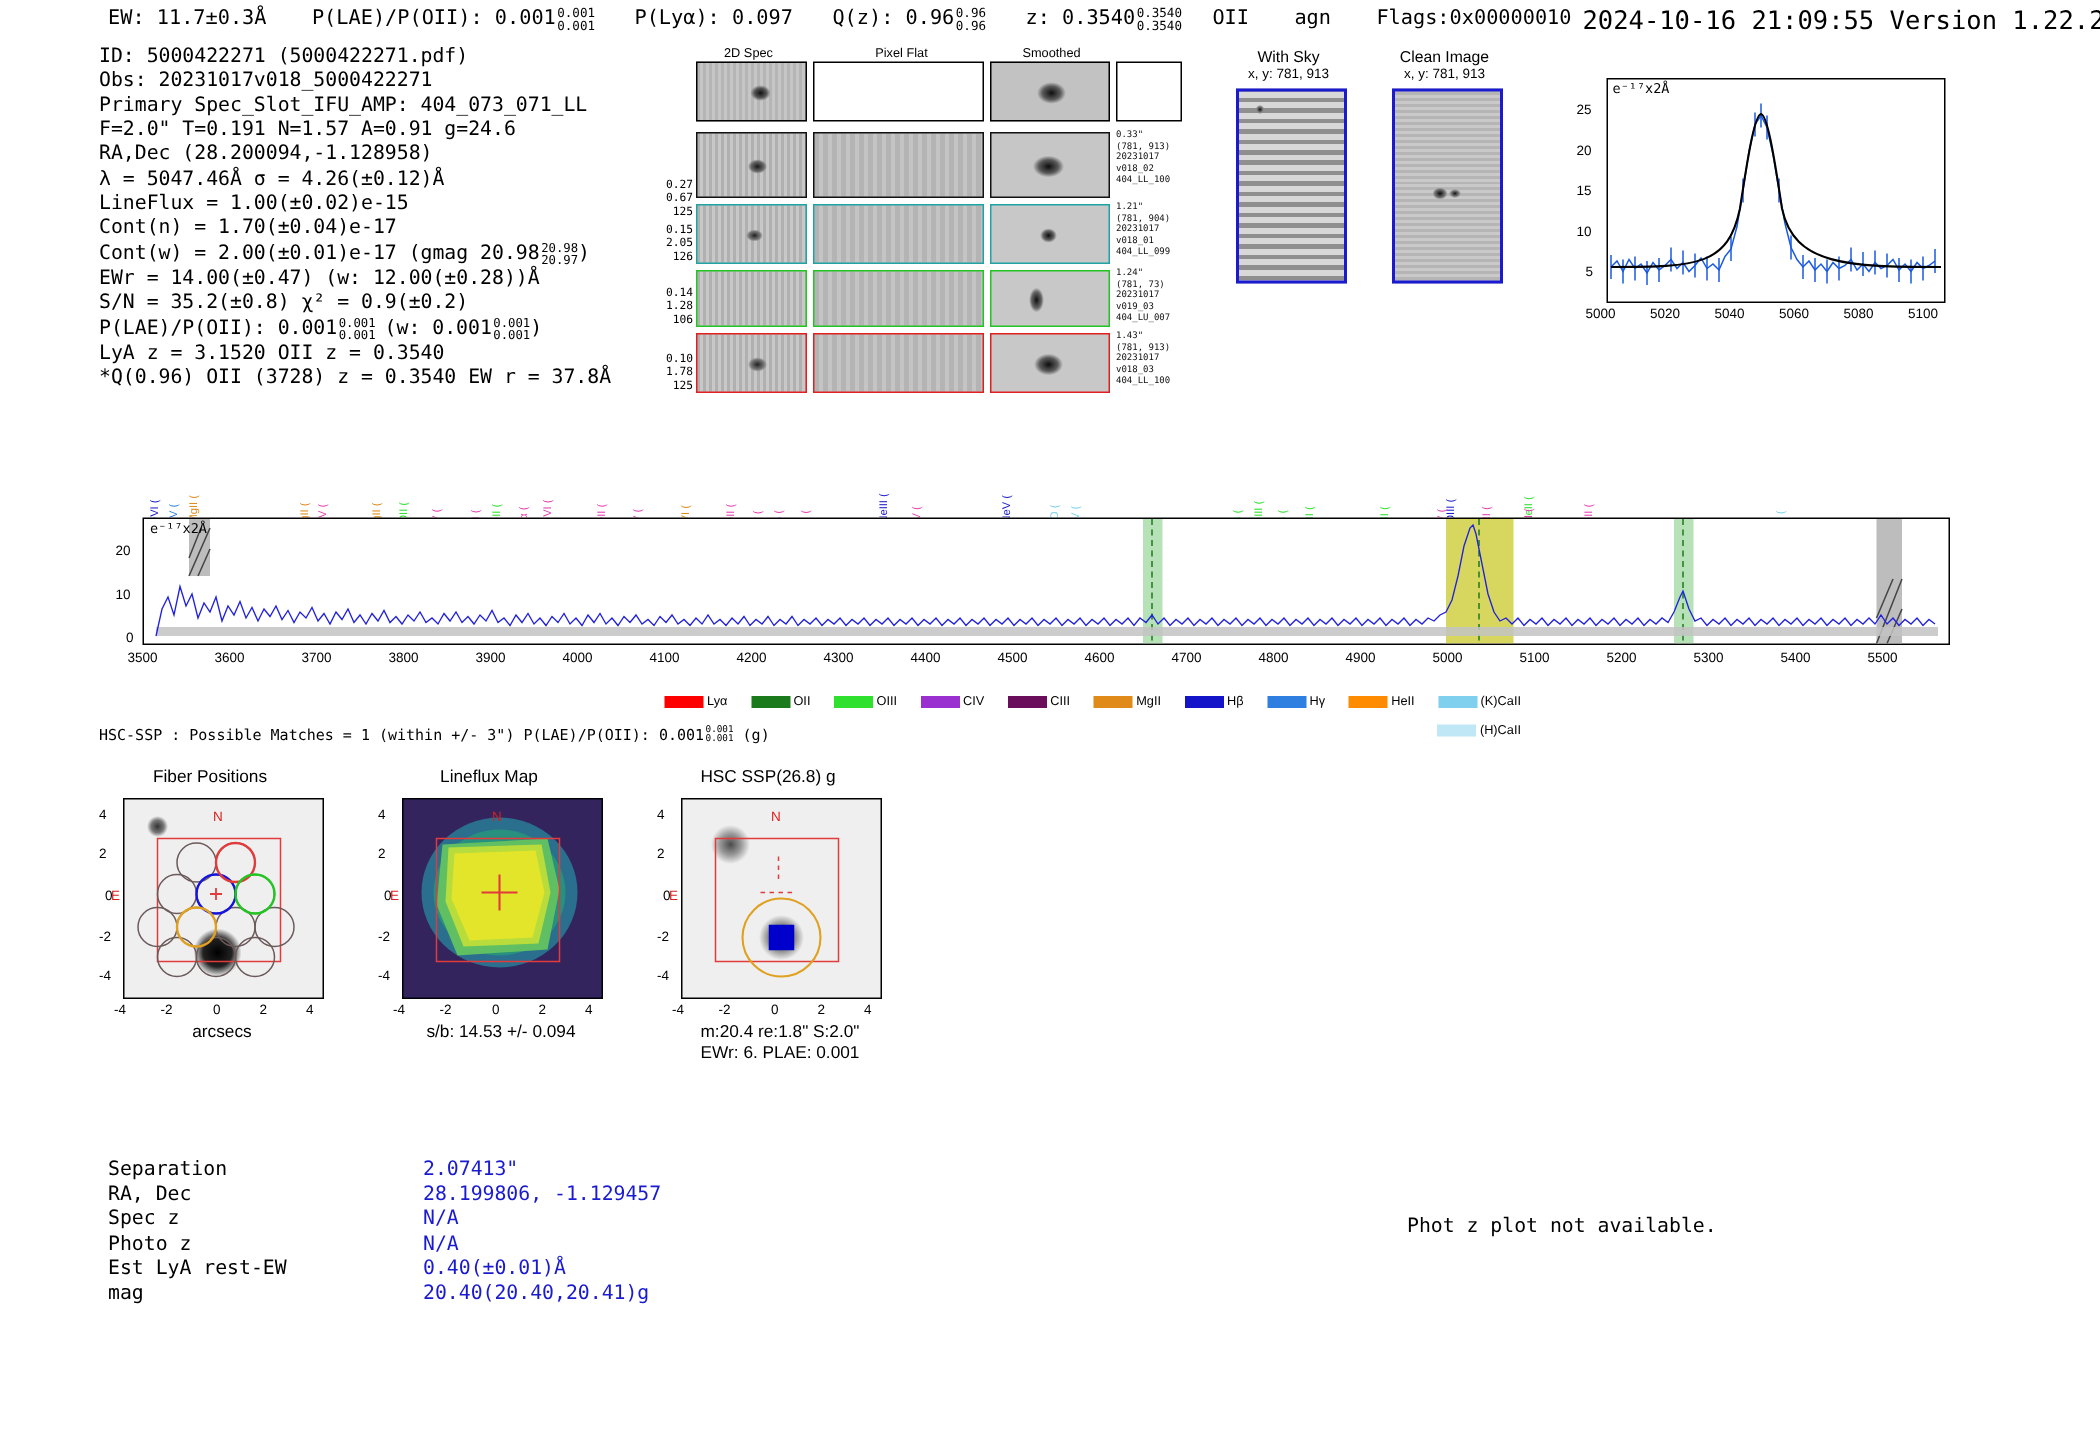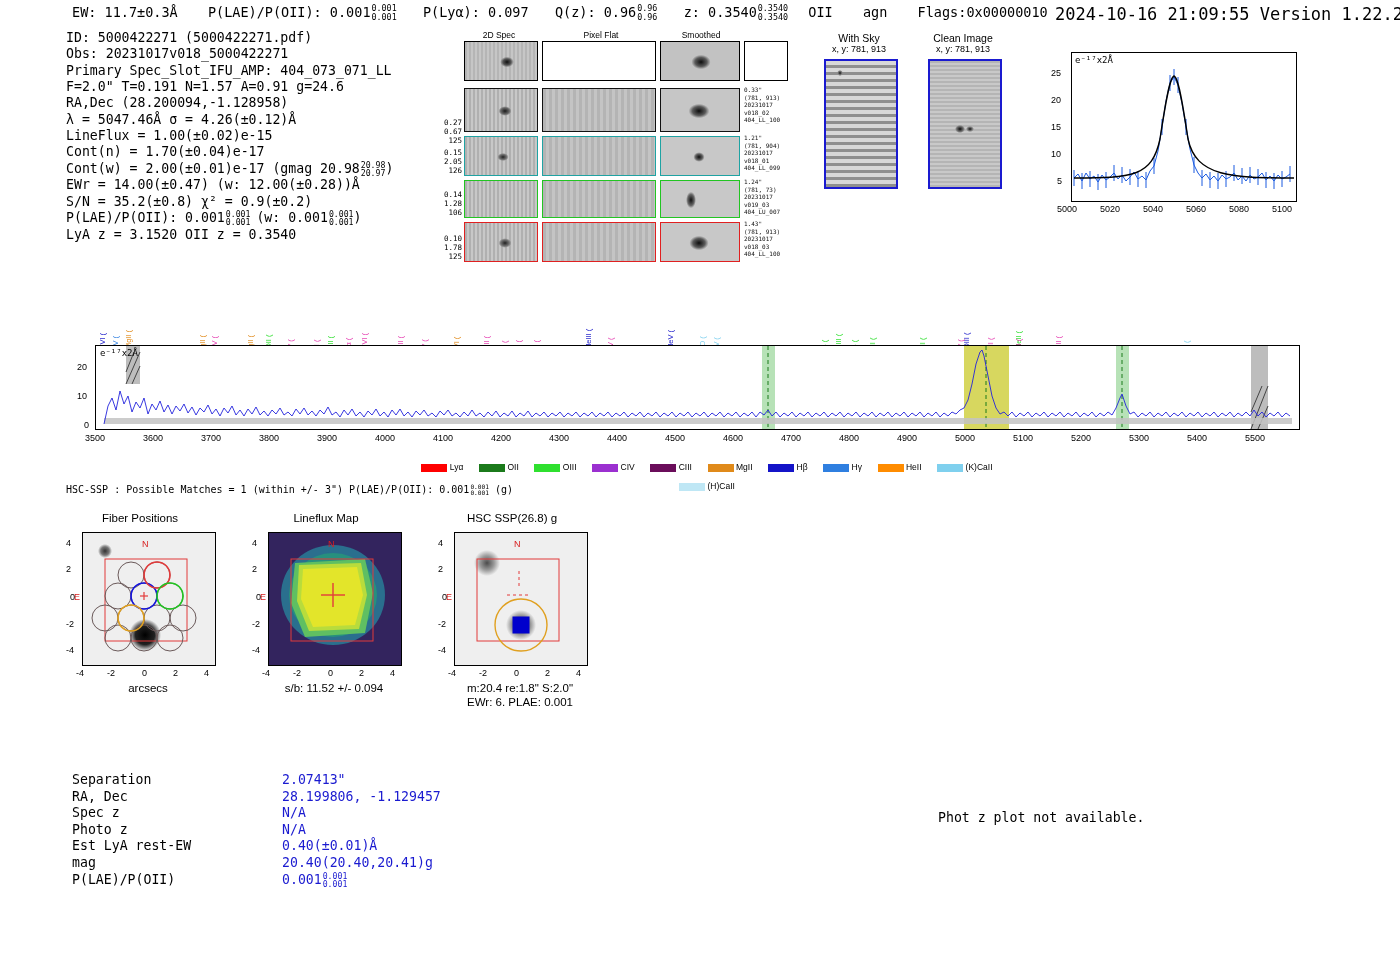--- a/index.html
+++ b/index.html
@@ -59,20 +59,21 @@
   <div>F=2.0"  T=0.191  N=1.57  A=0.91  g=24.6</div>
   <div>RA,Dec (28.200094,-1.128958)</div>
   <div>λ = 5047.46Å   σ = 4.26(±0.12)Å</div>
   <div>LineFlux = 1.00(±0.02)e-15</div>
   <div>Cont(n) = 1.70(±0.04)e-17</div>
   <div class="nowrap"><span>Cont(w) = 2.00(±0.01)e-17 (gmag 20.98</span><span class="frac"><span>20.98</span><br><span>20.97</span></span><span>)</span></div>
   <div>EWr = 14.00(±0.47) (w: 12.00(±0.28))Å</div>
   <div>S/N = 35.2(±0.8)  χ² = 0.9(±0.2)</div>
   <div class="nowrap"><span>P(LAE)/P(OII): 0.001</span><span class="frac"><span>0.001</span><br><span>0.001</span></span><span style="display:inline-block;width:6px"></span><span>(w: 0.001</span><span class="frac"><span>0.001</span><br><span>0.001</span></span><span>)</span></div>
   <div>LyA z = 3.1520  OII z = 0.3540</div>
+  <div>*Q(0.96) OII (3728) z = 0.3540  EW r = 37.8Å</div>
 </div>
 
 <div class="abs" style="left:462px;top:30px;width:330px;height:225px;">
 
   <div class="abs caption" style="left:0px;top:0px;width:74px;">2D Spec</div>
   <div class="abs caption" style="left:84px;top:0px;width:110px;">Pixel Flat</div>
   <div class="abs caption" style="left:200px;top:0px;width:78px;">Smoothed</div>
   <div class="abs caption" style="left:282px;top:22px;width:44px;line-height:10px;">Weighted<br>Sum</div>
 
   <div class="abs panelbox" style="left:2px;top:11px;width:74px;height:40px;background:
@@ -330,21 +331,21 @@
   <div class="abs tick" style="left:744px;top:163px;">4800</div>
   <div class="abs tick" style="left:802px;top:163px;">4900</div>
   <div class="abs tick" style="left:860px;top:163px;">5000</div>
   <div class="abs tick" style="left:918px;top:163px;">5100</div>
   <div class="abs tick" style="left:976px;top:163px;">5200</div>
   <div class="abs tick" style="left:1034px;top:163px;">5300</div>
   <div class="abs tick" style="left:1092px;top:163px;">5400</div>
   <div class="abs tick" style="left:1150px;top:163px;">5500</div>
 </div>
 
-<div class="abs" style="left:400px;top:455px;width:620px;text-align:center;">
+<div class="abs" style="left:400px;top:455px;width:620px;text-align:right;">
   <span class="legenditem"><span class="legendbox" style="background:#ff0000;"></span> <span>Lyα</span></span>
   <span class="legenditem"><span class="legendbox" style="background:#1b7a1b;"></span> <span>OII</span></span>
   <span class="legenditem"><span class="legendbox" style="background:#2fe02f;"></span> <span>OIII</span></span>
   <span class="legenditem"><span class="legendbox" style="background:#9b30d0;"></span> <span>CIV</span></span>
   <span class="legenditem"><span class="legendbox" style="background:#6a0d5a;"></span> <span>CIII</span></span>
   <span class="legenditem"><span class="legendbox" style="background:#e08a1a;"></span> <span>MgII</span></span>
   <span class="legenditem"><span class="legendbox" style="background:#1414c8;"></span> <span>Hβ</span></span>
   <span class="legenditem"><span class="legendbox" style="background:#2f7fe0;"></span> <span>Hγ</span></span>
   <span class="legenditem"><span class="legendbox" style="background:#ff8c00;"></span> <span>HeII</span></span>
   <span class="legenditem"><span class="legendbox" style="background:#7fd0ee;"></span> <span>(K)CaII</span></span>
@@ -421,21 +422,21 @@
   <div class="abs tick" style="left:14px;top:26px;">4</div>
   <div class="abs tick" style="left:14px;top:52px;">2</div>
   <div class="abs tick" style="left:18px;top:80px;">0</div>
   <div class="abs tick" style="left:14px;top:107px;">-2</div>
   <div class="abs tick" style="left:14px;top:133px;">-4</div>
   <div class="abs tick" style="left:24px;top:156px;">-4</div>
   <div class="abs tick" style="left:55px;top:156px;">-2</div>
   <div class="abs tick" style="left:90px;top:156px;">0</div>
   <div class="abs tick" style="left:121px;top:156px;">2</div>
   <div class="abs tick" style="left:152px;top:156px;">4</div>
-  <div class="abs cutcap" style="left:10px;top:170px;width:172px;">s/b: 11.52 +/- 0.094</div>
+  <div class="abs cutcap" style="left:10px;top:170px;width:172px;">s/b: 14.53 +/- 0.094</div>
 </div>
 
 <div class="abs" style="left:424px;top:512px;width:190px;height:210px;">
   <div class="cutcap" style="width:176px;">HSC SSP(26.8) g</div>
   <div class="abs" style="left:30px;top:20px;width:132px;height:132px;border:1px solid #000;background:
      radial-gradient(circle 13px at 32px 30px,#4b4b4b 0%,#9a9a9a 55%,rgba(235,235,235,0) 100%),
      radial-gradient(circle 15px at 66px 92px,#2e2e2e 0%,#8d8d8d 60%,rgba(238,238,238,0) 100%),
      #efefef;overflow:hidden;">
     <svg width="132" height="132">
       <rect x="22" y="26" width="82" height="82" fill="none" stroke="#e23b3b" stroke-width="1"></rect>
@@ -463,16 +464,15 @@
   <div class="abs cutcap" style="left:6px;top:184px;width:180px;">EWr: 6. PLAE: 0.001</div>
 </div>
 
 <div class="abs mono" id="btable">
   <div><span class="k">Separation</span><span class="v">2.07413"</span></div>
   <div><span class="k">RA, Dec</span><span class="v">28.199806, -1.129457</span></div>
   <div><span class="k">Spec z</span><span class="v">N/A</span></div>
   <div><span class="k">Photo z</span><span class="v">N/A</span></div>
   <div><span class="k">Est LyA rest-EW</span><span class="v">0.40(±0.01)Å</span></div>
   <div><span class="k">mag</span><span class="v">20.40(20.40,20.41)g</span></div>
-  <div class="nowrap"><span class="k">P(LAE)/P(OII)</span><span class="v">0.001</span><span class="frac v"><span>0.001</span><br><span>0.001</span></span></div>
 </div>
 
 <div class="abs mono" id="photoz">Phot z plot not available.</div>
 
 </body></html>

